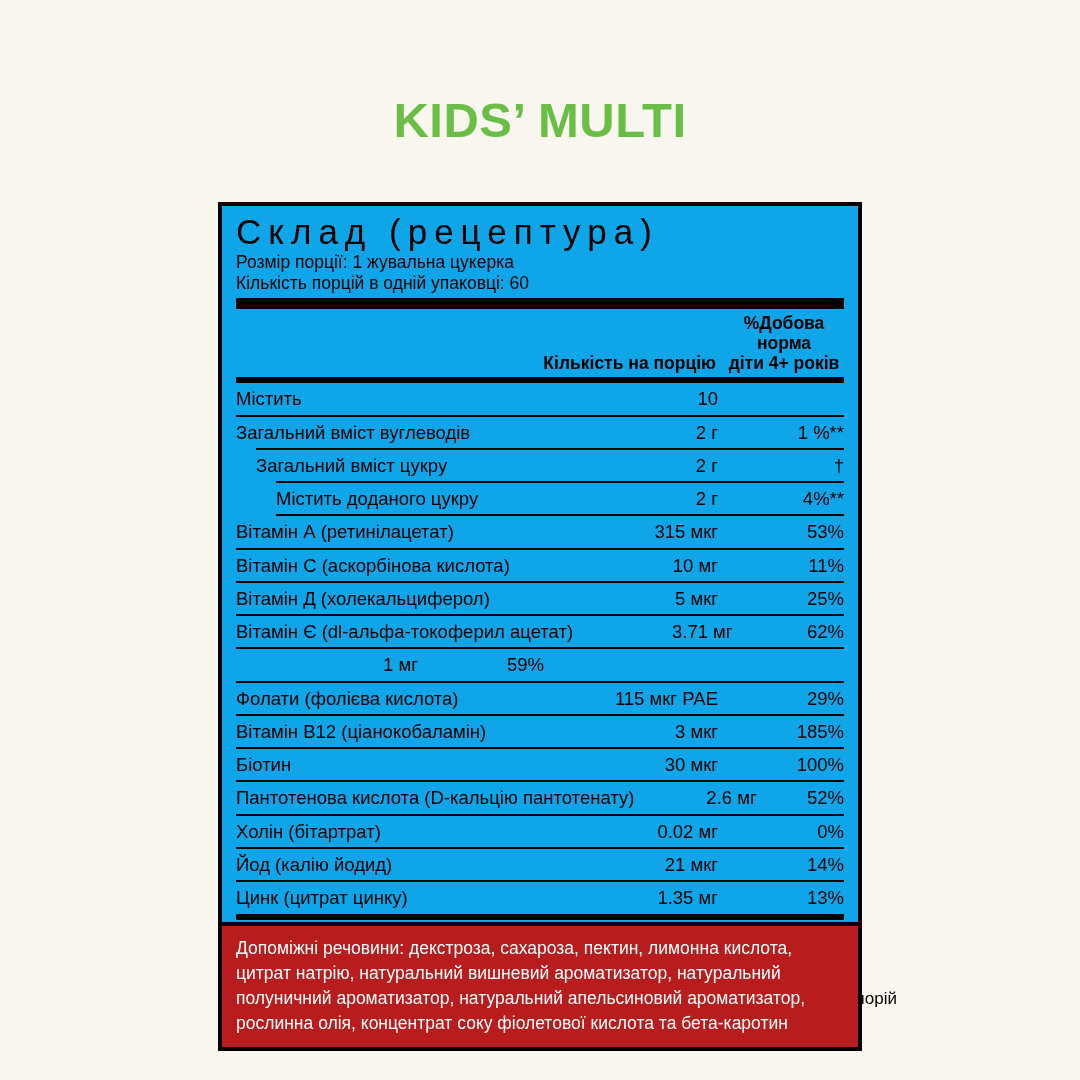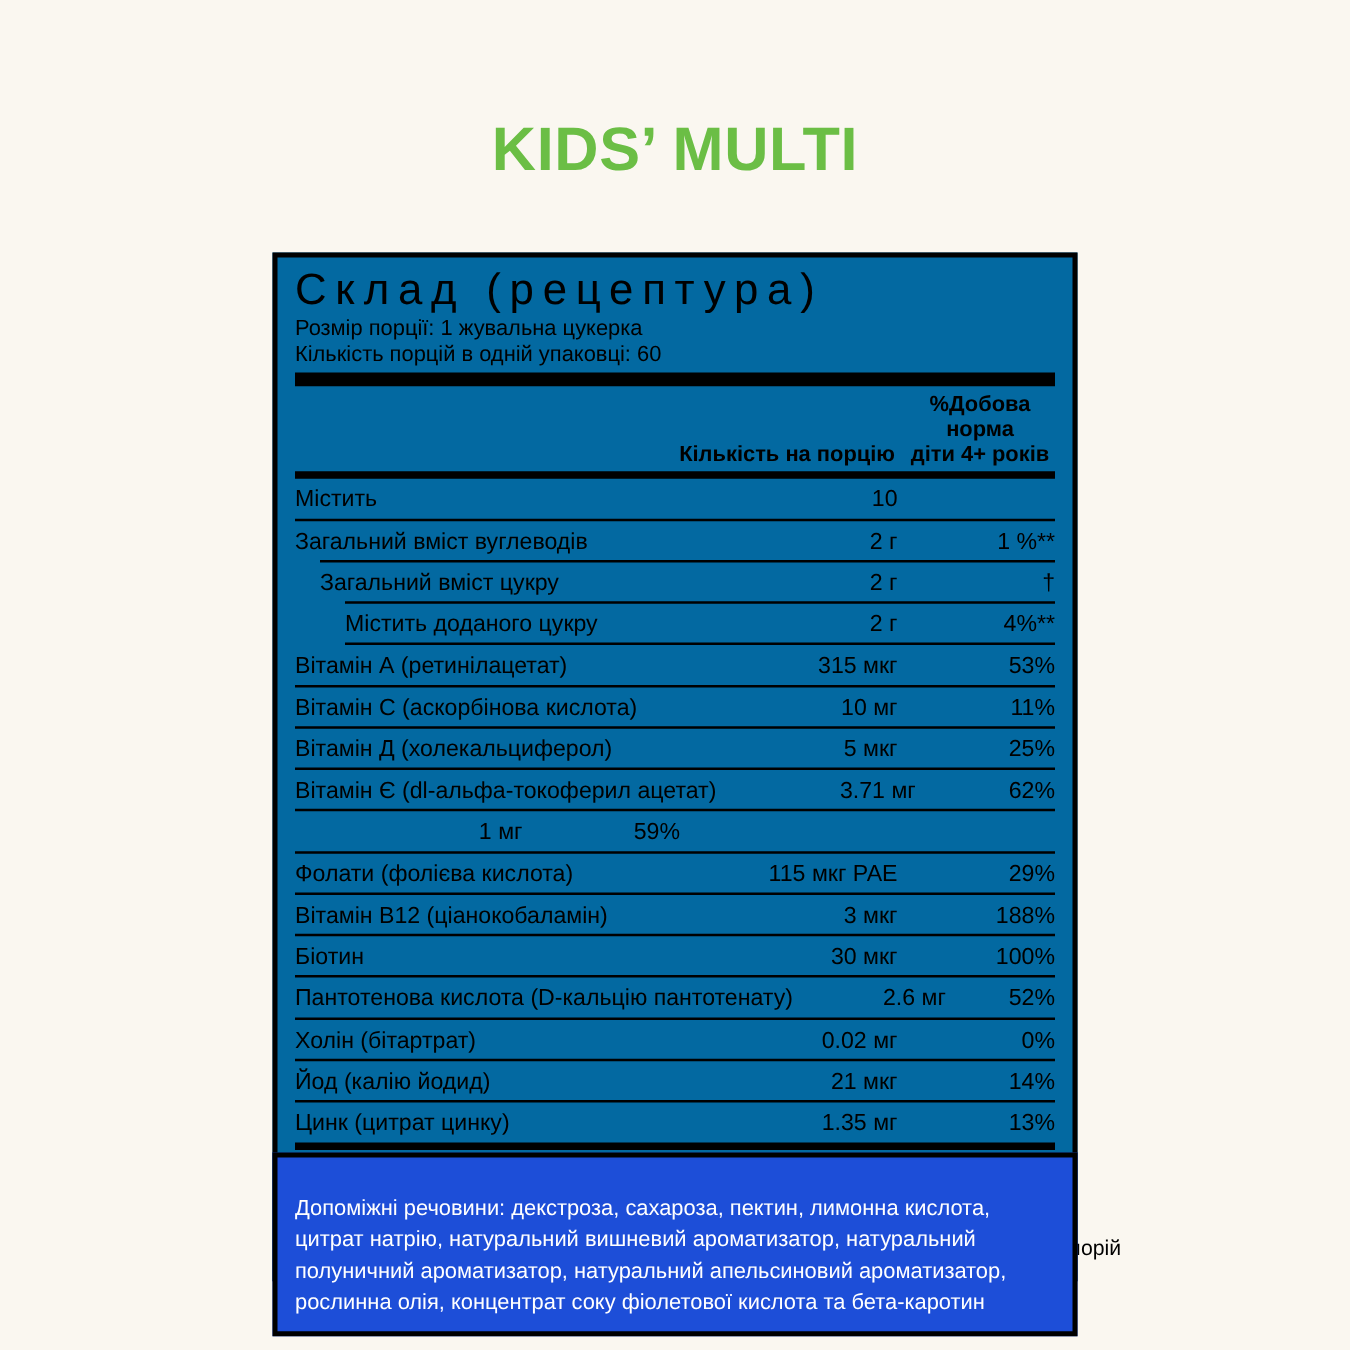--- a/index.html
+++ b/index.html
@@ -38,21 +38,21 @@
   }
 
   
   .facts-panel {
     position: absolute;
     left: 218px;
     top: 202px;
     width: 644px;
     box-sizing: border-box;
     border: 4px solid #000;
-    background: #0369a1;
+    background: #0ea5e9;
     padding: 6px 14px 10px 14px;
   }
 
   .facts-heading {
     font-size: 35px;
     font-weight: 400;
     letter-spacing: 7px;
     line-height: 1.12;
     white-space: nowrap;
     margin: 0 0 1px 0;
@@ -151,23 +151,23 @@
   }
 
   
   .other-box {
     position: absolute;
     left: 218px;
     top: 922px;
     width: 644px;
     box-sizing: border-box;
     border: 4px solid #000;
-    background: #1d4ed8;
+    background: #b91c1c;
     color: #ffffff;
-    padding: 28px 14px 12px 14px;
+    padding: 10px 14px 12px 14px;
   }
   .other-line {
     font-size: 17.5px;
     line-height: 1.42;
     white-space: nowrap;
     font-weight: 400;
   }
 </style>
 </head>
 <body>
@@ -253,21 +253,21 @@
         <div class="divider"></div>
         <div class="nrow">
           <span class="nm">Фолати (фолієва кислота)</span>
           <span class="amt">115 мкг РАЕ</span>
           <span class="dv">29%</span>
         </div>
         <div class="divider"></div>
         <div class="nrow">
           <span class="nm">Вітамін B12 (ціанокобаламін)</span>
           <span class="amt">3 мкг</span>
-          <span class="dv">188%</span>
+          <span class="dv">185%</span>
         </div>
         <div class="divider"></div>
         <div class="nrow">
           <span class="nm">Біотин</span>
           <span class="amt">30 мкг</span>
           <span class="dv">100%</span>
         </div>
         <div class="divider"></div>
         <div class="nrow">
           <span class="nm">Пантотенова кислота (D-кальцію пантотенату)</span>

